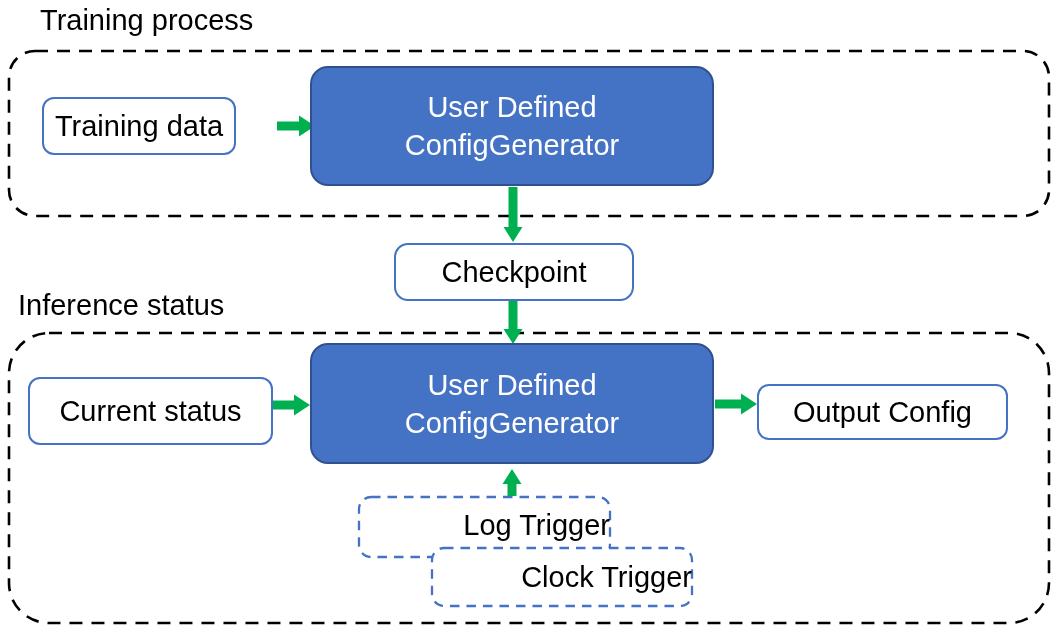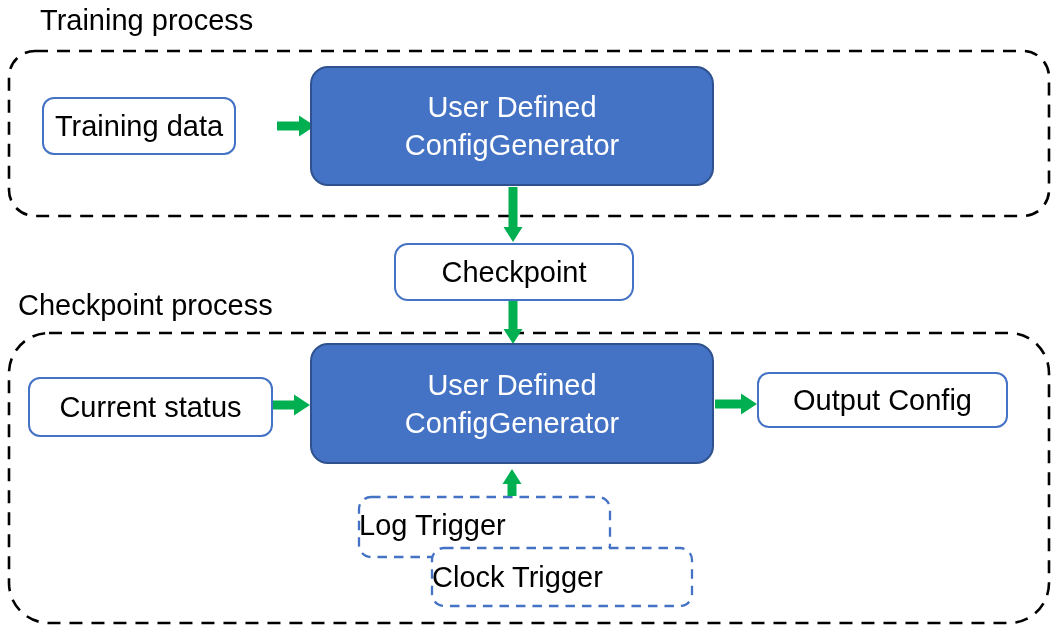--- a/index.html
+++ b/index.html
@@ -55,21 +55,21 @@
     font-size: 29px;
     line-height: 38px;
     color: var(--text-light, #fff);
     white-space: nowrap;
     text-align: right;
   }
   .trigger-label {
     position: absolute;
     display: flex;
     align-items: center;
-    justify-content: flex-start;
+    justify-content: flex-end;
     font-size: 29px;
     color: var(--text-dark, #000);
     white-space: nowrap;
   }
   .dash-container {
     fill: none;
     stroke: var(--container-dash-black, #000);
     stroke-width: 2.6;
     stroke-dasharray: 13 9;
   }
@@ -136,32 +136,32 @@
 
   <div class="blue-box" style="left:310px; top:66px; width:404px; height:120px;">
     <span>User Defined</span>
     <span>ConfigGenerator</span>
   </div>
 
   <div class="white-box" style="left:394px; top:243px; width:240px; height:58px; border-radius:14px;">
     <span>Checkpoint</span>
   </div>
 
-  <div class="section-title" style="left:18px; top:288px;">Checkpoint process</div>
+  <div class="section-title" style="left:18px; top:288px;">Inference status</div>
 
-  <div class="white-box" style="left:28px; top:377px; width:245px; height:60px;align-items:center;">
+  <div class="white-box" style="left:28px; top:377px; width:245px; height:68px;align-items:center;">
     <span>Current status</span>
   </div>
 
   <div class="blue-box" style="left:310px; top:343px; width:404px; height:121px;">
     <span>User Defined</span>
     <span>ConfigGenerator</span>
   </div>
 
-  <div class="white-box" style="left:757px; top:372px; width:251px; height:56px;">
+  <div class="white-box" style="left:757px; top:384px; width:251px; height:56px;">
     <span>Output Config</span>
   </div>
 
   <div class="trigger-label" style="left:359px; top:497px; width:251px; height:56px;">
     <span>Log Trigger</span>
   </div>
 
   <div class="trigger-label" style="left:432px; top:548px; width:260px; height:58px;">
     <span>Clock Trigger</span>
   </div>

